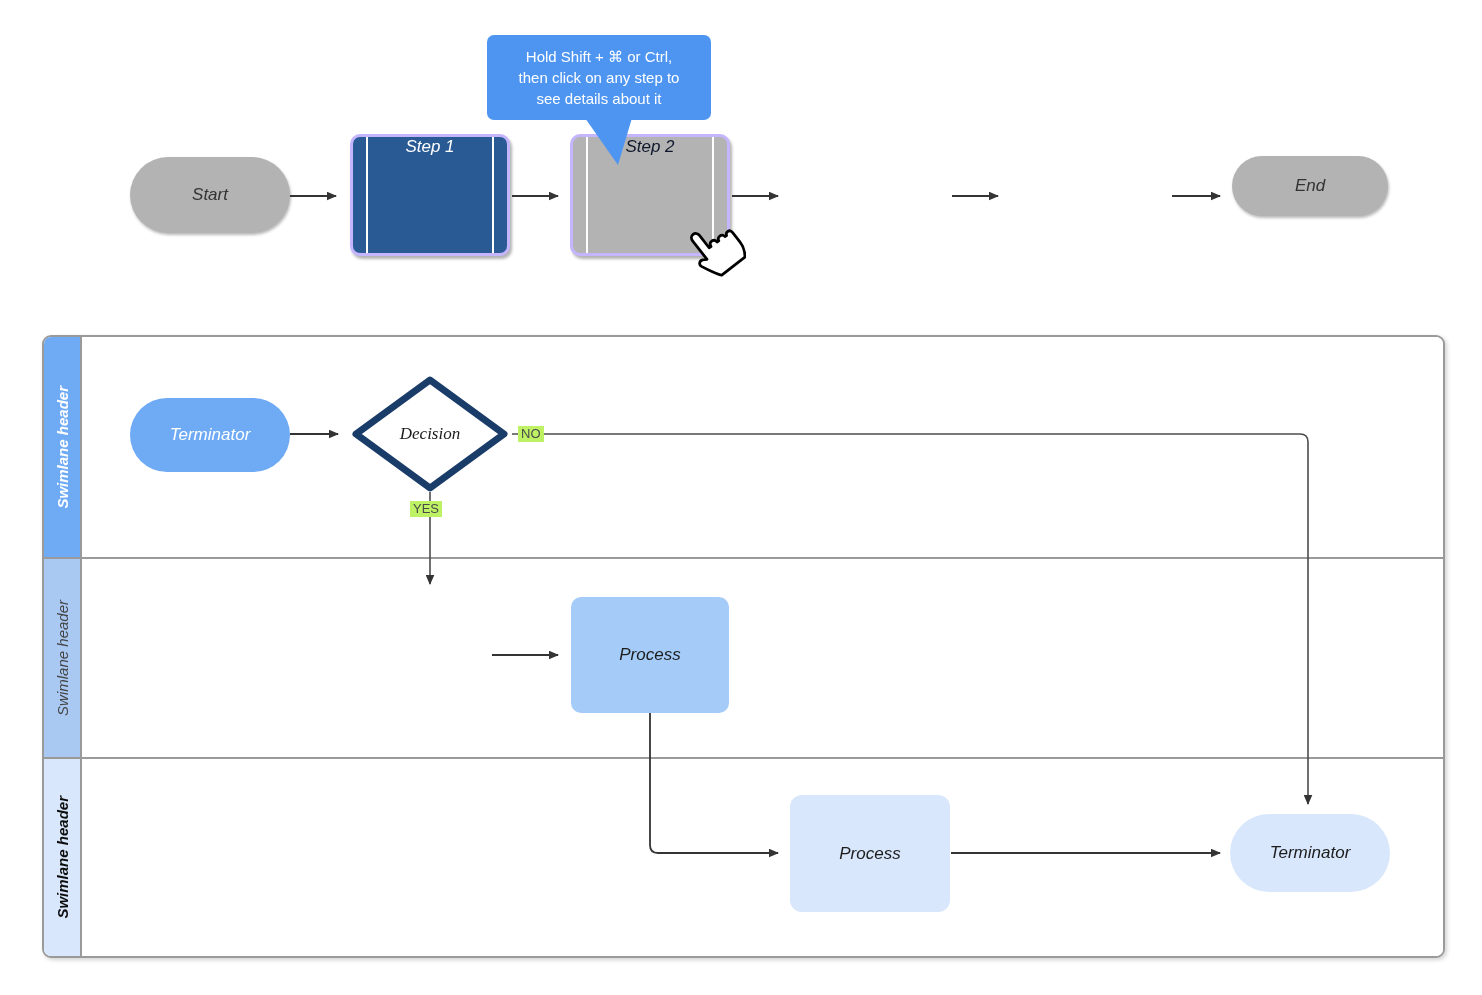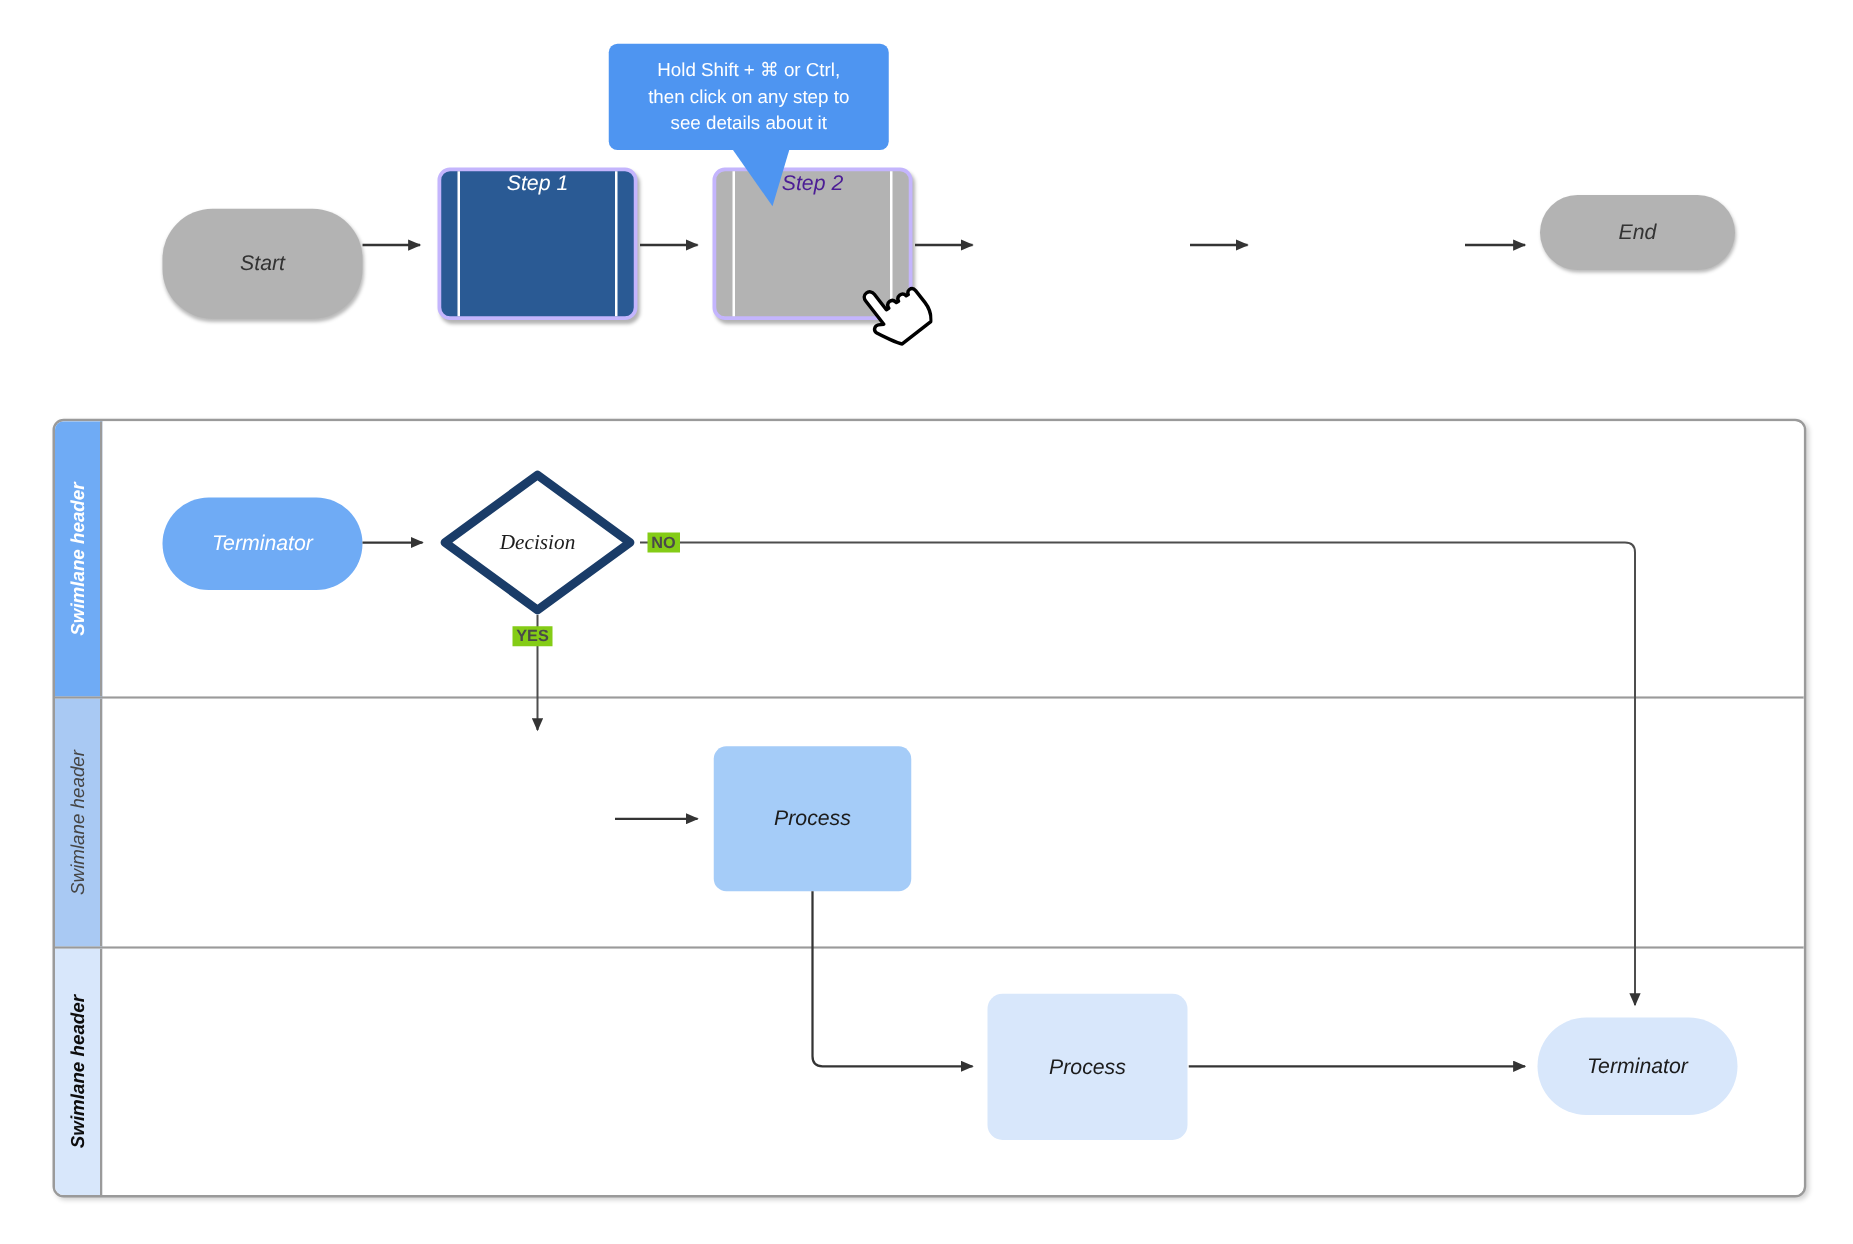--- a/index.html
+++ b/index.html
@@ -7,21 +7,21 @@
           font-family:"Liberation Sans", sans-serif;}
 
   
   .pill{position:absolute;display:flex;align-items:center;justify-content:center;
         border-radius:40px;background:#b3b3b3;color:#333;font-style:italic;font-size:17px;
         box-shadow:1px 2px 3px rgba(0,0,0,0.28);z-index:3;}
   .step{position:absolute;top:134px;width:160px;height:122px;background:#b3b3b3;
         border:3px solid #c4b5fd;border-radius:10px;box-sizing:border-box;
         display:flex;align-items:flex-start;justify-content:center;
         box-shadow:2px 3px 3px rgba(0,0,0,0.3);z-index:3;}
-  .step .lbl{font-style:italic;font-size:17px;color:#4c1d95;}
+  .step .lbl{font-style:italic;font-size:17px;color:#0f172a;}
   .step .vl{position:absolute;top:0;bottom:0;width:2px;background:#fff;}
   .step .vl.l{left:13px}.step .vl.r{right:13px}
   .step.selected{background:#2a5a94;}
   .step.selected .lbl{color:#fff;}
 
   
   .tooltip{position:absolute;left:440px;top:35px;width:224px;height:85px;background:#4e95f1;
            border-radius:7px;color:#fff;font-size:15px;line-height:21px;text-align:center;
            display:flex;flex-direction:column;justify-content:center;z-index:6;margin-left:47px;}
 
@@ -55,21 +55,21 @@
          border-radius:12px;display:flex;align-items:center;justify-content:center;z-index:3;}
   .term3{left:1230px;top:814px;width:160px;height:78px;border-radius:39px;background:#d8e7fb;
          box-shadow:none;}
   .diamond-wrap{position:absolute;left:348px;top:372px;width:164px;height:124px;z-index:3;font-family:Liberation Serif, serif;}
   .diamond-wrap .shape-lbl{position:absolute;inset:0;display:flex;align-items:center;justify-content:center;}
   .db-wrap{position:absolute;left:370px;top:592px;width:120px;height:121px;z-index:3;}
   .db-wrap .shape-lbl{position:absolute;inset:0;display:flex;align-items:center;justify-content:center;
                       padding-top:20px;}
 
   
-  .edge-lbl{position:absolute;z-index:5;background:#84cc16;color:#4a4a4a;font-weight:bold;
+  .edge-lbl{position:absolute;z-index:5;background:#bef264;color:#4a4a4a;font-weight:normal;
             font-size:13px;padding:0 3px;line-height:16px;}
   .edge-no{left:518px;top:426px;}
   .edge-yes{left:410px;top:501px;}
 
   .overlay{position:absolute;left:0;top:0;z-index:4;pointer-events:none;}
   .cursor{position:absolute;left:686px;top:216px;z-index:7;pointer-events:none;}
 </style>
 </head>
 <body>
 
@@ -110,21 +110,21 @@
     <path d="M1172,196 L1220,196" stroke="#343434" stroke-width="2" fill="none" marker-end="url(#ah)"></path>
 
     <path d="M290,434 L338,434" stroke="#343434" stroke-width="1.8" fill="none" marker-end="url(#ah)"></path>
     <path d="M512,434 L1300,434 Q1308,434 1308,442 L1308,804" stroke="#4d4d4d" stroke-width="1.6" fill="none" marker-end="url(#ah)"></path>
     <path d="M430,492 L430,584" stroke="#4d4d4d" stroke-width="1.6" fill="none" marker-end="url(#ah)"></path>
     <path d="M492,655 L558,655" stroke="#343434" stroke-width="1.8" fill="none" marker-end="url(#ah)"></path>
     <path d="M650,713 L650,845 Q650,853 658,853 L778,853" stroke="#343434" stroke-width="1.8" fill="none" marker-end="url(#ah)"></path>
     <path d="M951,853 L1220,853" stroke="#343434" stroke-width="1.8" fill="none" marker-end="url(#ah)"></path>
   </svg>
 
-  <div class="pill" style="left:130px;top:167px;width:160px;height:88px">
+  <div class="pill" style="left:130px;top:157px;width:160px;height:76px">
     <span>Start</span>
   </div>
 
   <div class="step selected" style="left:350px">
     <i class="vl l"></i>
     <i class="vl r"></i>
     <span class="lbl">Step 1</span>
   </div>
   <div class="step" style="left:570px">
     <i class="vl l"></i>

